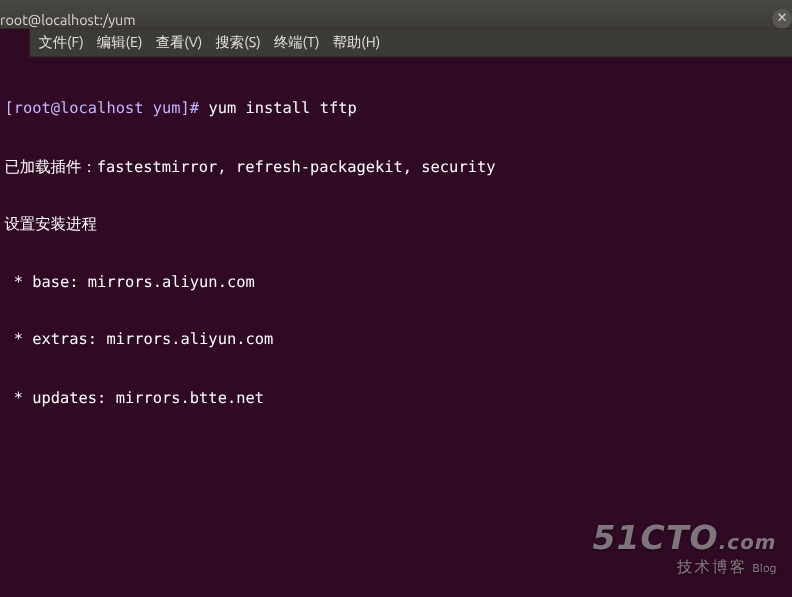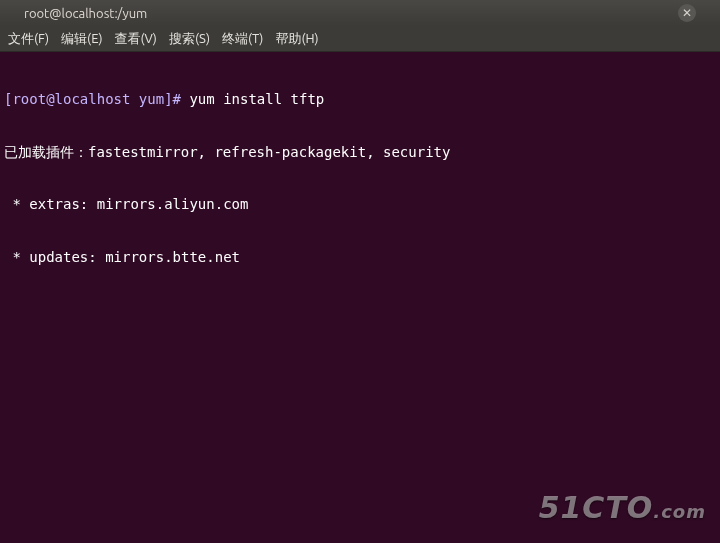--- a/index.html
+++ b/index.html
@@ -12,22 +12,22 @@
     overflow:hidden;
     position:relative;
   }
   .titlebar {
     height:26px;
     background:linear-gradient(to bottom,#4a4844,#3c3b37);
     color:#dfd9d2;
     font-family:"Ubuntu","DejaVu Sans",sans-serif;
     font-size:13px;
     display:flex;
-    align-items:center;
-    padding:0 24px;
+    align-items:flex-end;
+    padding:0 0;
     position:relative;
   }
   .titlebar .title { flex:1; }
   .titlebar .winbtn {
     width:18px; height:18px; border-radius:9px;
     background:#595753;
     color:#d7d3cc;
     display:flex; align-items:center; justify-content:center;
     font-size:12px; line-height:1;
     margin-left:6px;
@@ -36,20 +36,21 @@
     height:26px;
     background:#3c3b37;
     color:#e6e3de;
     font-family:"Ubuntu","DejaVu Sans",sans-serif;
     font-size:13px;
     display:flex;
     align-items:center;
     gap:12px;
     padding:0 8px;
     border-bottom:1px solid #2b2a27;
+    margin-left:27px;
   }
   .menubar span { cursor:default; }
   .termwrap {
     padding:4px 4px 2px 4px;
     line-height:1.25;
     white-space:pre;
     font-size:14px;
   }
   .termwrap div { min-height:17px; }
   .prompt { color:#c4b5fd; }
@@ -81,20 +82,22 @@
   <span>编辑(E)</span>
   <span>查看(V)</span>
   <span>搜索(S)</span>
   <span>终端(T)</span>
   <span>帮助(H)</span>
 </div>
 
 <div class="termwrap">
   <div><span class="prompt">[root@localhost yum]# </span><span>yum install tftp</span></div>
   <div>已加载插件：fastestmirror, refresh-packagekit, security</div>
+  <div>设置安装进程</div>
+  <div> * base: mirrors.aliyun.com</div>
   <div> * extras: mirrors.aliyun.com</div>
   <div> * updates: mirrors.btte.net</div>
   
   
   
   
   
   
   
   
@@ -105,13 +108,14 @@
   
   
   
   
   
   
 </div>
 
 <div class="watermark">
   <div><span class="wm-main">51CTO</span><span class="wm-main" style="font-size:18px;">.com</span></div>
+  <div><span class="wm-sub">技术博客</span> <span class="wm-tag">Blog</span></div>
 </div>
 
 </body></html>

